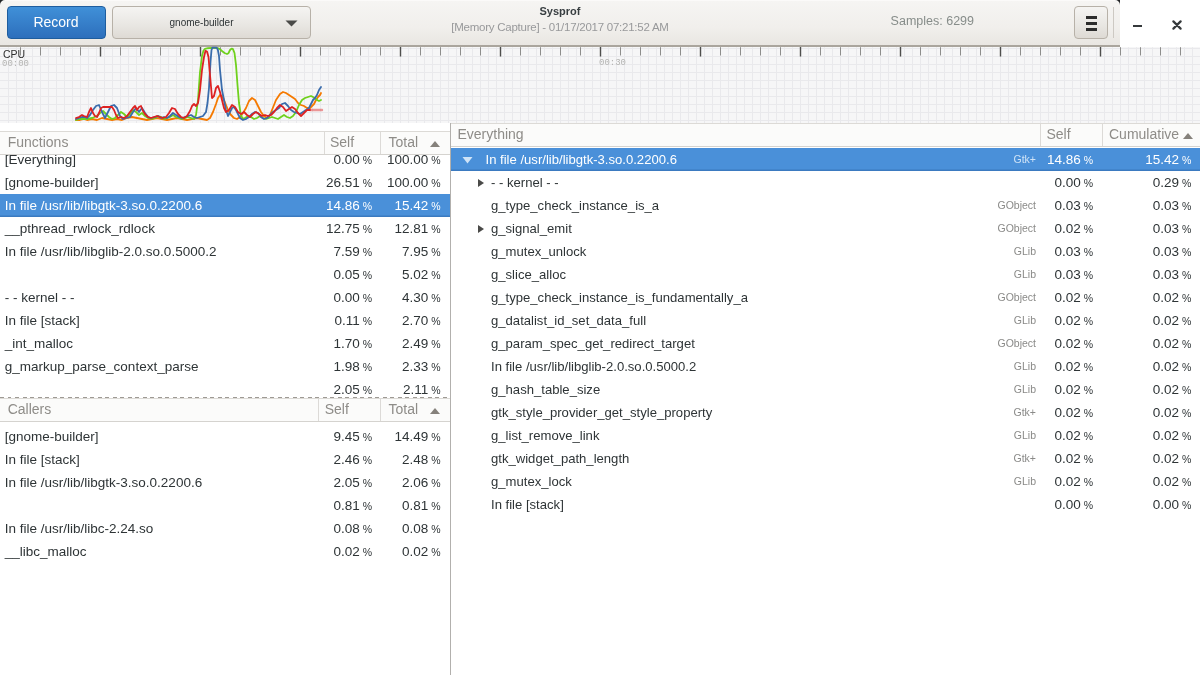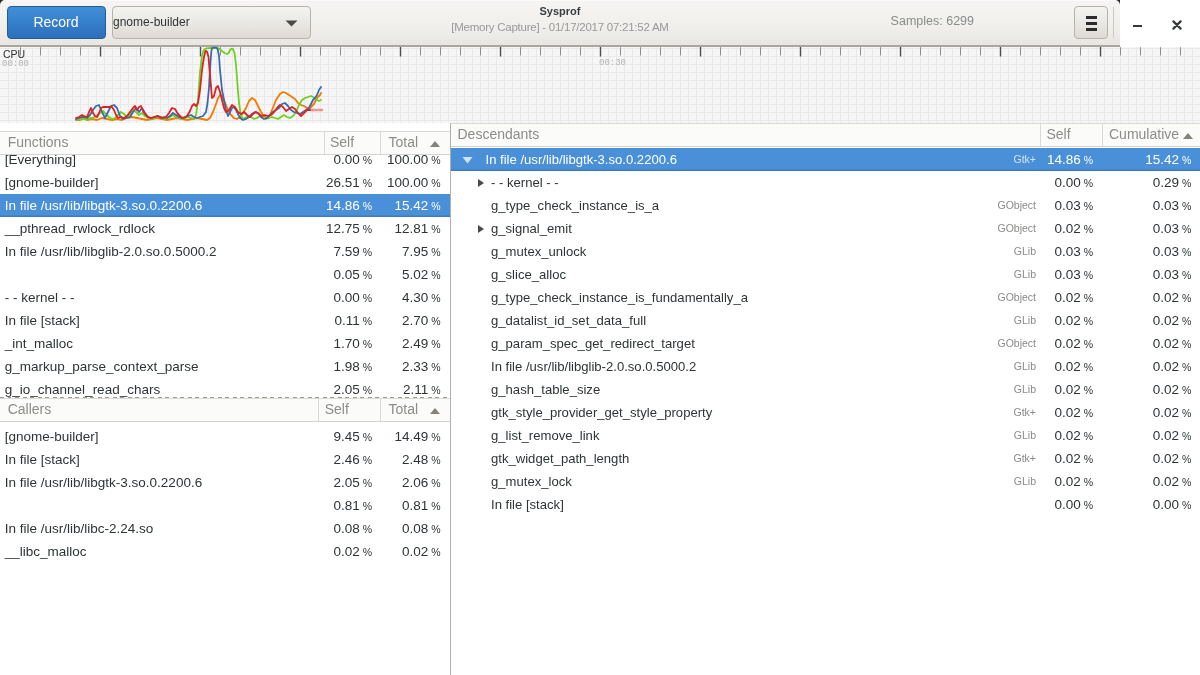--- a/index.html
+++ b/index.html
@@ -7,22 +7,22 @@
 
 
 .hb { position:absolute; left:0; top:0; width:1120px; height:47px;
   background:linear-gradient(to bottom,#f6f5f3 0%,#f1efec 60%,#e9e6e2 100%);
   border-bottom:2px solid #aaa59d; box-shadow:inset 0 1px 0 #fbfaf9; }
 .rec { position:absolute; left:6.5px; top:6px; width:99px; height:33px;
   background:linear-gradient(to bottom,#4090d8,#2d6fbc); border:1px solid #1e5d9e;
   border-radius:4px; color:#fff; font-size:14px; text-align:center; line-height:31px; }
 .combo { position:absolute; left:112px; top:6.4px; width:199px; height:32.6px;
   background:linear-gradient(to bottom,#f5f4f2,#e8e6e2 60%,#dedad4);
-  border:1px solid #b7b1a8; border-radius:4px; color:#2e3436; font-size:12px;
-  line-height:31px; padding-right:20px; }
+  border:1px solid #b7b1a8; border-radius:4px; color:#2e3436; font-size:10px;
+  text-align:center; line-height:31px; padding-right:20px; }
 .combo svg { position:absolute; right:12px; top:13px; }
 .title { position:absolute; left:0; right:0; top:5px; text-align:center;
   font-size:11px; font-weight:bold; color:#383e41; }
 .subtitle { position:absolute; left:0; right:0; top:20.5px; text-align:center;
   font-size:11.5px; letter-spacing:-0.25px; color:#98999b; }
 .samples { position:absolute; right:146px; top:14px; font-size:12.5px; color:#878d8a; }
 .menubtn { position:absolute; left:1073.5px; top:6.4px; width:34px; height:33px;
   background:linear-gradient(to bottom,#f5f4f2,#e8e6e2 60%,#dedad4);
   border:1px solid #b7b1a8; border-radius:4px; }
 .menubtn .b { position:absolute; left:11px; width:11px; height:2.6px; background:#2c2c2c; }
@@ -165,21 +165,20 @@
         <span class="nm">_int_malloc</span>
         <span class="v vs">1.70<i>&nbsp;%</i></span>
         <span class="v vt">2.49<i>&nbsp;%</i></span>
       </div>
       <div class="lrow" style="top:231.5px">
         <span class="nm">g_markup_parse_context_parse</span>
         <span class="v vs">1.98<i>&nbsp;%</i></span>
         <span class="v vt">2.33<i>&nbsp;%</i></span>
       </div>
       <div class="lrow" style="top:254.5px">
-        <span class="nm">g_io_channel_read_chars</span>
         <span class="v vs">2.05<i>&nbsp;%</i></span>
         <span class="v vt">2.11<i>&nbsp;%</i></span>
       </div>
     <div class="dashline"></div>
     <div class="thead" style="top:275px">
       <span style="left:324.7px">Self</span>
       <span style="left:388.5px">Total</span>
       <span style="left:7.7px">Callers</span>
       <div class="arrow" style="left:430px"></div>
       <div class="csep" style="left:317.7px"></div>
@@ -211,21 +210,21 @@
       </div>
       <div class="lrow" style="top:416.5px">
         <span class="nm">__libc_malloc</span>
         <span class="v vs">0.02<i>&nbsp;%</i></span>
         <span class="v vt">0.02<i>&nbsp;%</i></span>
       </div>
   </div>
 
   <div class="rpanel">
     <div class="thead" style="top:0">
-      <span style="left:7px">Descendants</span>
+      <span style="left:7px">Everything</span>
       <span style="left:596px">Self</span>
       <span style="left:658.5px">Cumulative</span>
       <div class="arrow" style="left:732px"></div>
       <div class="csep" style="left:589px"></div>
       <div class="csep" style="left:651.2px"></div>
     </div>
     <div class="rrow sel" style="top:25.0px">
         <span class="exw" style="left:11px;top:8px">
           <svg class="ex" width="11" height="8" viewBox="0 0 11 8">
             <path d="M0.5 1 L10.5 1 L5.5 7.5 Z" fill="#cfe3f7"></path>

